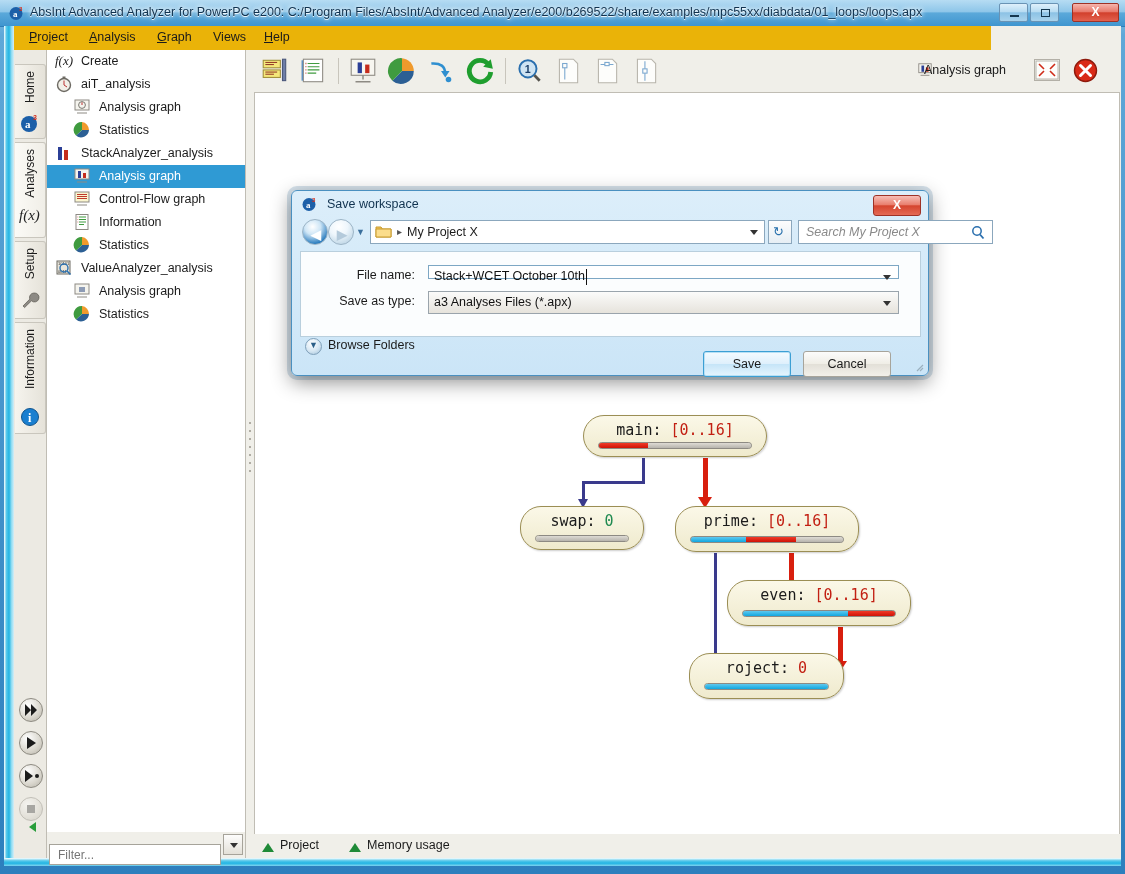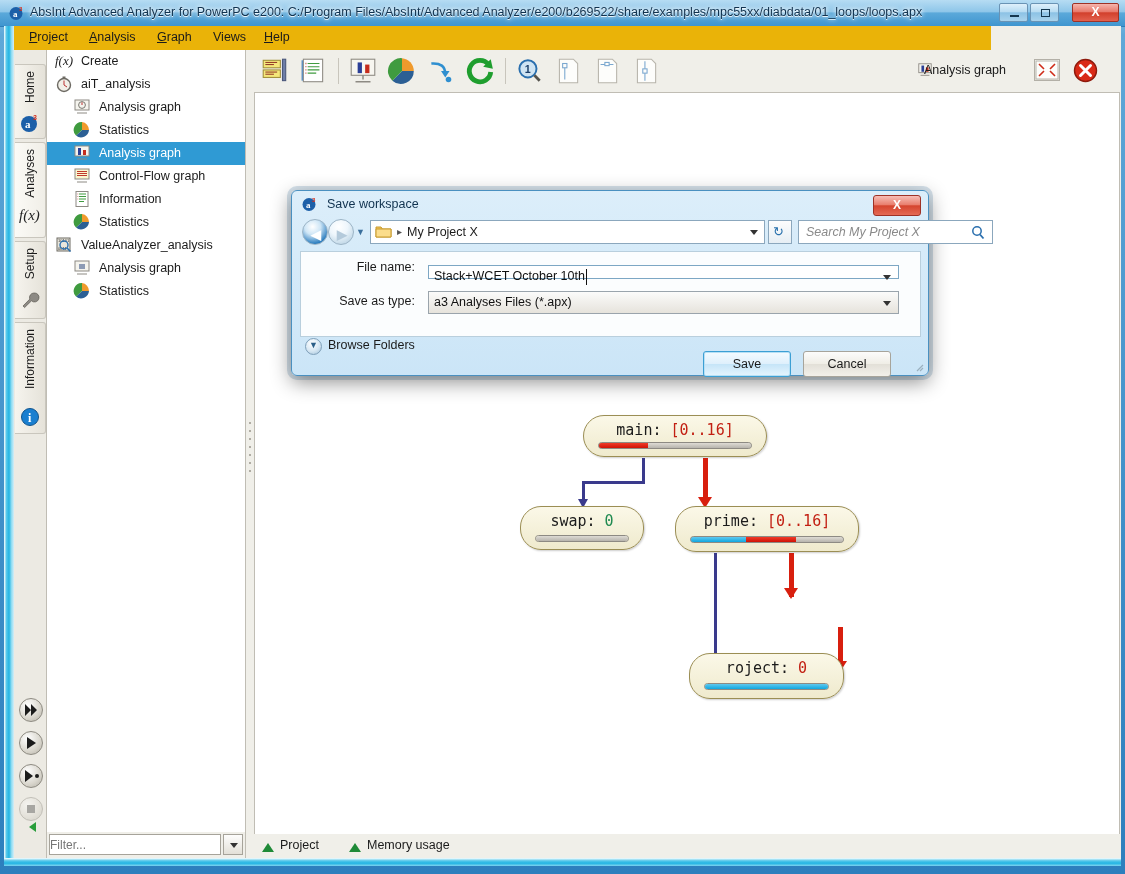--- a/index.html
+++ b/index.html
@@ -108,24 +108,24 @@
   .trow{position:relative;height:23px;line-height:23px;white-space:nowrap;cursor:default;}
   .trow.sel{background:#2f9ad4;}
   .trow.sel .tlabel{color:#fff;}
   .tlabel{position:absolute;font-size:12.5px;color:#1b1b1b;}
   .ticon{position:absolute;width:18px;height:18px;top:2px;}
 
   #filterbar{
     position:absolute;left:0;bottom:0;width:198px;height:26px;background:#f0efe9;
   }
   #filter-input{
-    position:absolute;left:2px;top:2px;width:172px;height:21px;
+    position:absolute;left:2px;top:12px;width:172px;height:21px;
     border:1px solid #a6a39a;background:#fff;box-sizing:border-box;
     font-family:"Liberation Sans",sans-serif;font-size:12px;color:#8a8a8a;
-    padding:0 0;
+    padding:0 8px;
   }
   #filter-drop{
     position:absolute;right:2px;top:2px;width:20px;height:21px;
     border:1px solid #a6a39a;background:linear-gradient(to bottom,#fdfdfc,#e3e0d8);
     box-sizing:border-box;
   }
 
   
   #runbuttons{position:absolute;left:10px;top:672px;width:32px;height:140px;}
   .runbtn{
@@ -427,20 +427,27 @@
 
         <div class="trow">
           <svg class="ticon" style="left:26px" viewBox="0 0 18 18">
             <path d="M9 9 L9 1 A8 8 0 0 1 16 9 Z" fill="#f09a2c"></path>
             <path d="M9 9 L16 9 A8 8 0 0 1 3 14.6 Z" fill="#2c5f94"></path>
             <path d="M9 9 L3 14.6 A8 8 0 0 1 9 1 Z" fill="#3f9b3f"></path>
           </svg>
           <div class="tlabel" style="left:52px">Statistics</div>
         </div>
 
+        <div class="trow">
+          <svg class="ticon" style="left:8px" viewBox="0 0 18 18">
+            <rect x="3" y="3" width="4" height="13" fill="#2b3f96"></rect>
+            <rect x="9" y="6" width="4" height="10" fill="#c52c1c"></rect>
+          </svg>
+          <div class="tlabel" style="left:34px">StackAnalyzer_analysis</div>
+        </div>
 
         <div class="trow sel">
           <svg class="ticon" style="left:26px" viewBox="0 0 18 18">
             <rect x="2" y="2" width="14" height="10" fill="#f5f4ee" stroke="#8d8a83"></rect>
             <rect x="5" y="4" width="3" height="7" fill="#2b3f96"></rect>
             <rect x="10" y="6" width="3" height="5" fill="#c52c1c"></rect>
             <path d="M4 15 L14 15" stroke="#8d8a83"></path>
           </svg>
           <div class="tlabel" style="left:52px">Analysis graph</div>
         </div>
@@ -664,20 +671,30 @@
             <span>prime:</span>
             <span class="val-red">[0..16]</span>
           </div>
           <div class="gbar" style="left:14px;right:14px;top:29px">
             <div class="seg-blue" style="width:36%"></div>
             <div class="seg-red" style="width:33%"></div>
             <div class="seg-grey" style="width:31%"></div>
           </div>
         </div>
 
+        <div class="gnode" style="left:472px;top:487px;width:184px;height:46px">
+          <div class="gnode-label">
+            <span>even:</span>
+            <span class="val-red">[0..16]</span>
+          </div>
+          <div class="gbar" style="left:14px;right:14px;top:29px">
+            <div class="seg-blue" style="width:69%"></div>
+            <div class="seg-red" style="width:31%"></div>
+          </div>
+        </div>
 
         <div class="gnode" style="left:434px;top:560px;width:155px;height:46px">
           <div class="gnode-label">
             <span>roject:</span>
             <span class="val-red">0</span>
           </div>
           <div class="gbar" style="left:14px;right:14px;top:29px">
             <div class="seg-blue" style="width:100%"></div>
           </div>
         </div>
@@ -729,21 +746,21 @@
       <div id="searchbox">
         <div id="search-ph">Search My Project X</div>
         <svg id="search-icon" width="14" height="15" viewBox="0 0 14 15">
           <circle cx="6" cy="6" r="4.2" fill="none" stroke="#2a6fae" stroke-width="1.5"></circle>
           <path d="M9 9.5 L12.5 13.5" stroke="#2a6fae" stroke-width="1.8"></path>
         </svg>
       </div>
     </div>
 
     <div id="dlg-body">
-      <div class="fldlabel" style="left:0;top:8px;width:114px">File name:</div>
+      <div class="fldlabel" style="left:0;top:16px;width:114px">File name:</div>
       <div id="fname-field">
         <div id="fname-value">Stack+WCET October 10th</div>
         <div id="fname-caret" style="left: 156.875px;"></div>
         <div class="combo-arrow"></div>
       </div>
 
       <div class="fldlabel" style="left:0;top:42px;width:114px">Save as type:</div>
       <div id="ftype-field">
         <div id="ftype-value">a3 Analyses Files (*.apx)</div>
         <div class="combo-arrow"></div>

